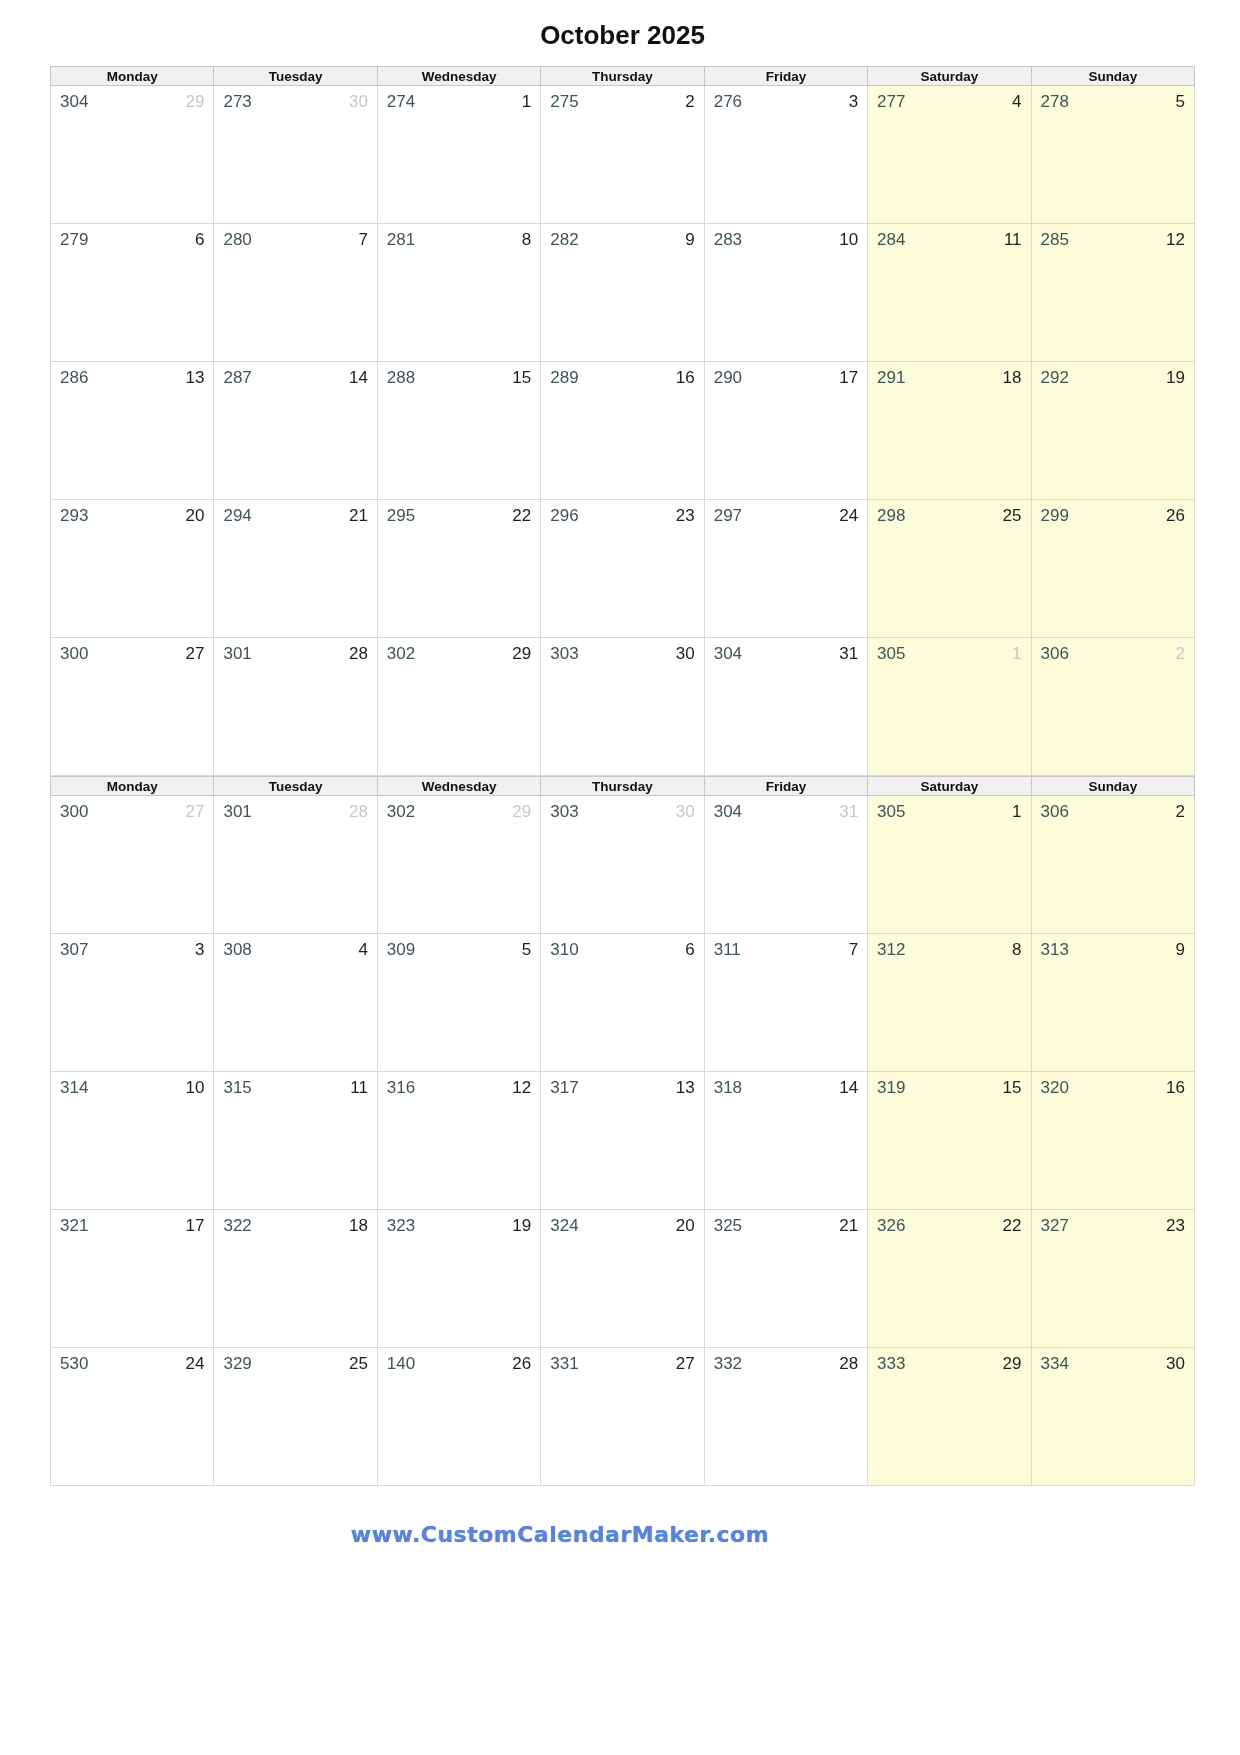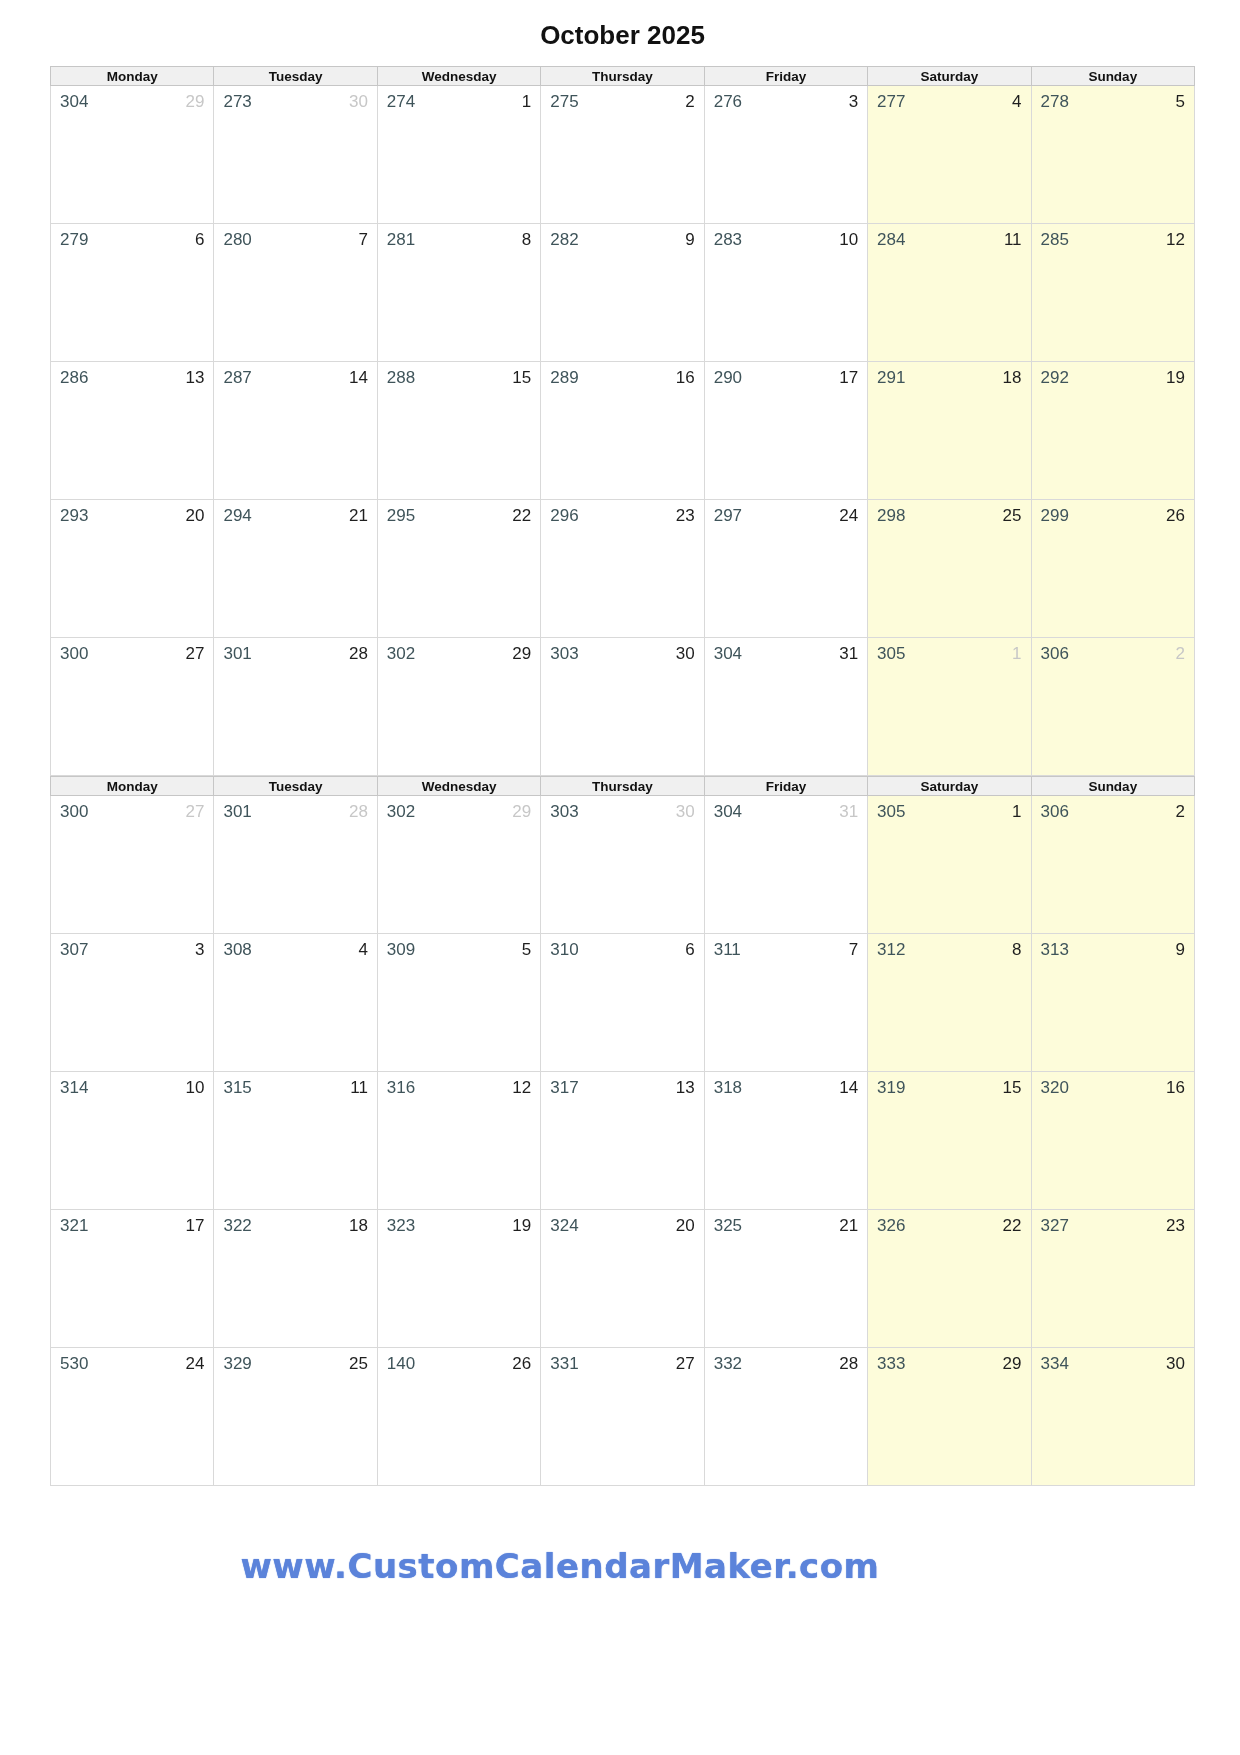--- a/index.html
+++ b/index.html
@@ -54,26 +54,26 @@
     justify-content: space-between;
     align-items: flex-start;
     padding: 5px 9px 0 9px;
     font-size: 17px;
     line-height: 21px;
   }
   .doy { color: var(--day-of-year, #3f545a); }
   .dom { color: var(--day-number, #1f1f1f); }
   .dom.muted { color: var(--muted-day-number, #c7c7c7); }
   .site-footer {
-    margin-top: 60px;
+    margin-top: 36px;
     width: 1120px;
     text-align: center;
     font-family: "DejaVu Sans", sans-serif;
     font-weight: bold;
-    font-size: 34px;
+    font-size: 22px;
     letter-spacing: 0.5px;
     color: var(--footer-link, #5b83da);
     text-shadow: 0 0 1px var(--footer-link, #5b83da);
   }
 </style>
 </head>
 <body>
 
 <div>
 

